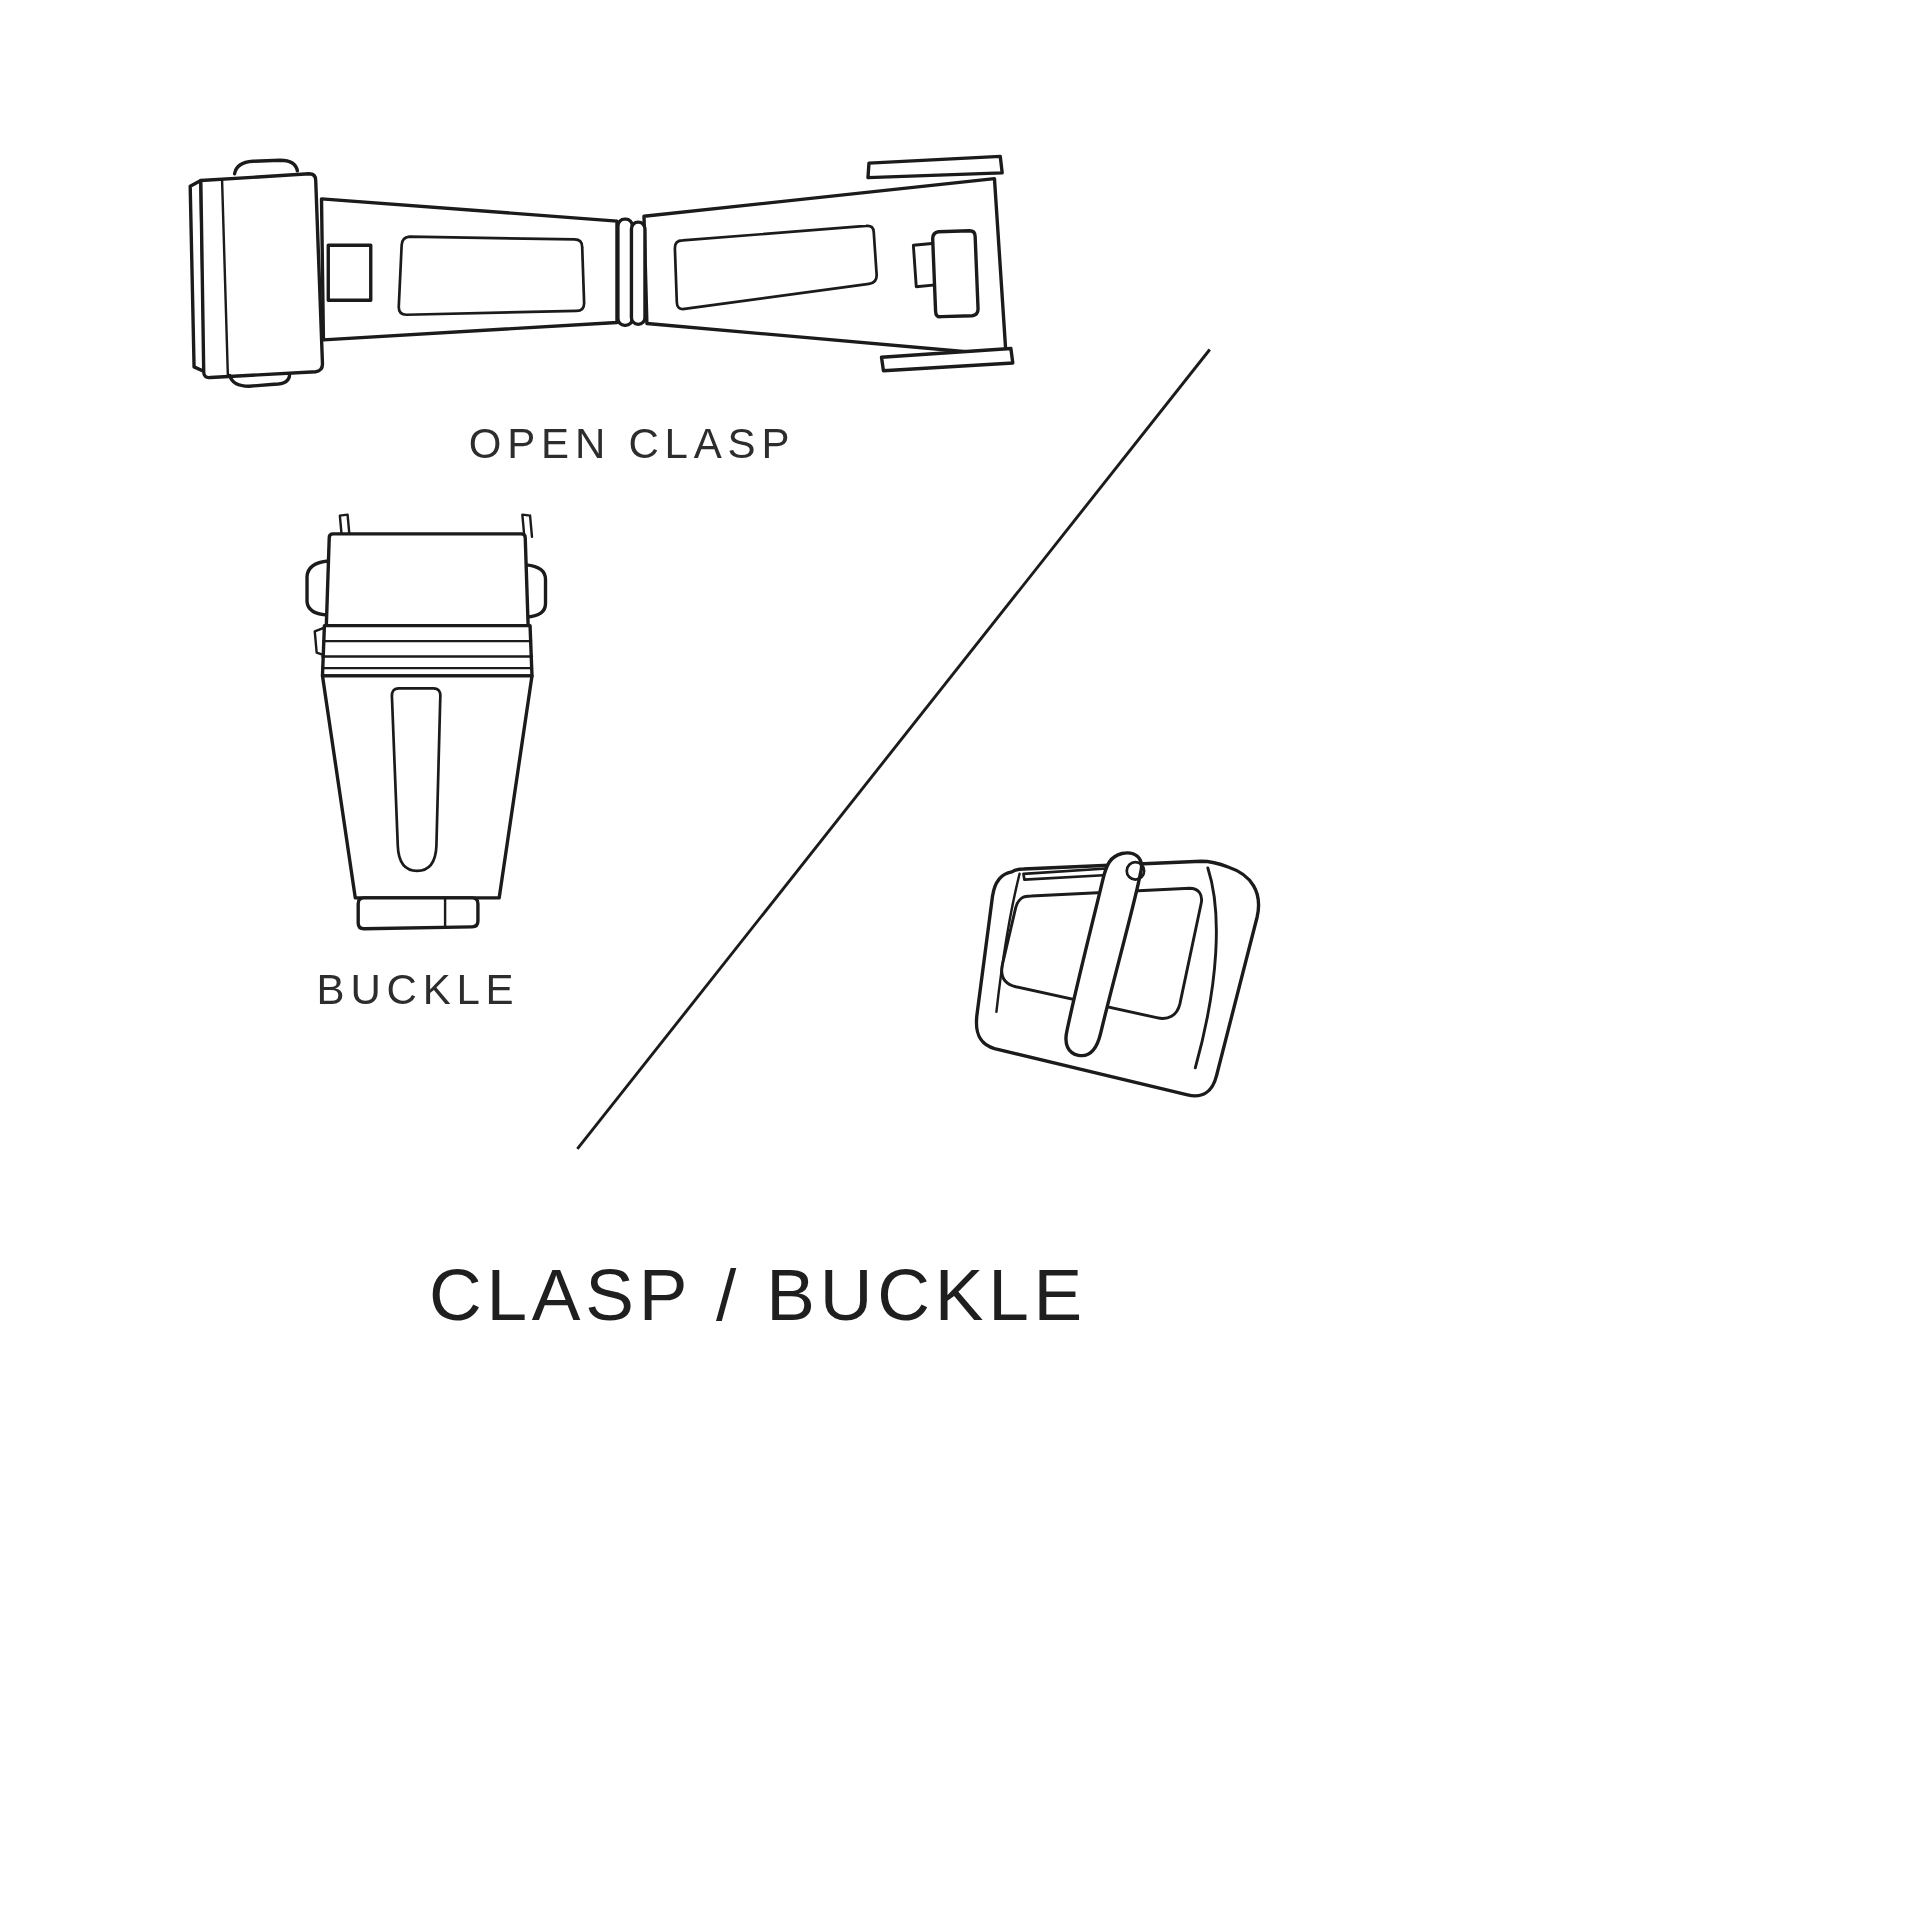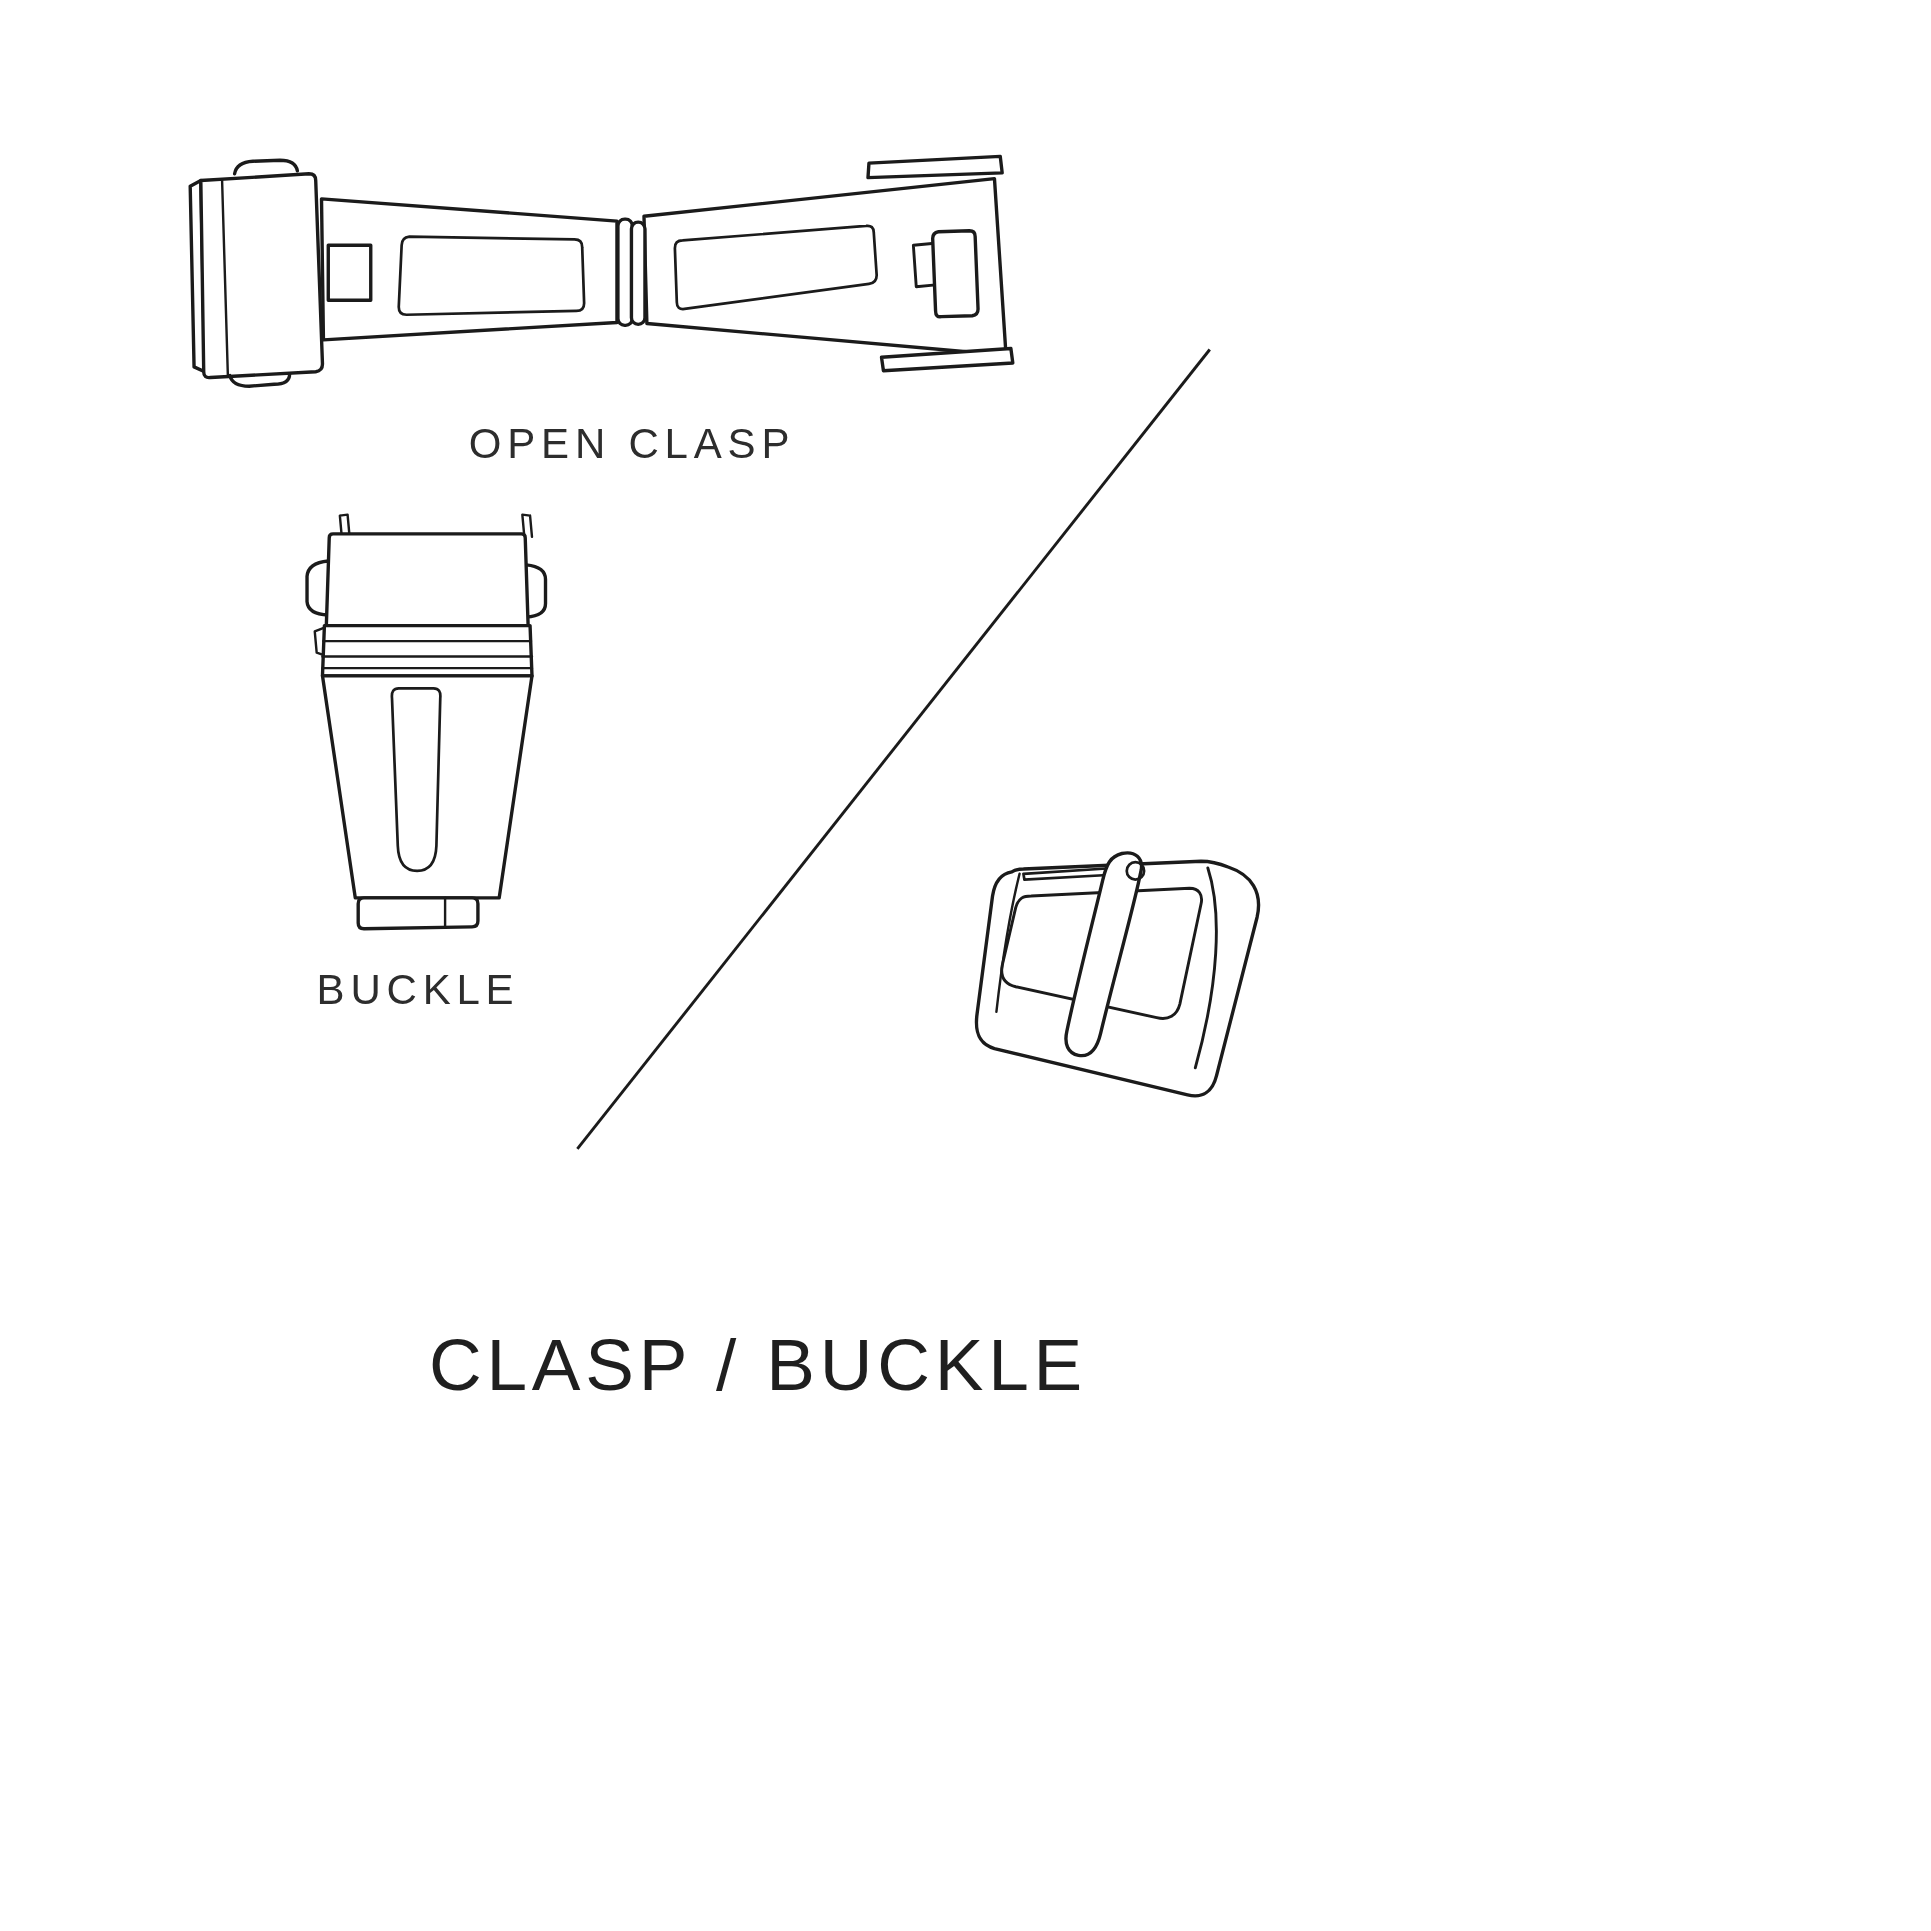--- a/index.html
+++ b/index.html
@@ -27,21 +27,21 @@
     font-size: 42px;
     letter-spacing: 5.8px;
     font-weight: 400;
     white-space: nowrap;
   }
   .caption.open-clasp { left: 632px; top: 396px; margin-top: 24px; }
   .caption.closed     { left: 418px; top: 966px; }
   .figure-title {
     position: absolute;
     left: 758px;
-    top: 1323px;
+    top: 1253px;
     transform: translateX(-50%);
     color: #1f1f1f;
     font-size: 73px;
     letter-spacing: 4.8px;
     font-weight: 400;
     white-space: nowrap;
   }
 </style>
 </head>
 <body>

